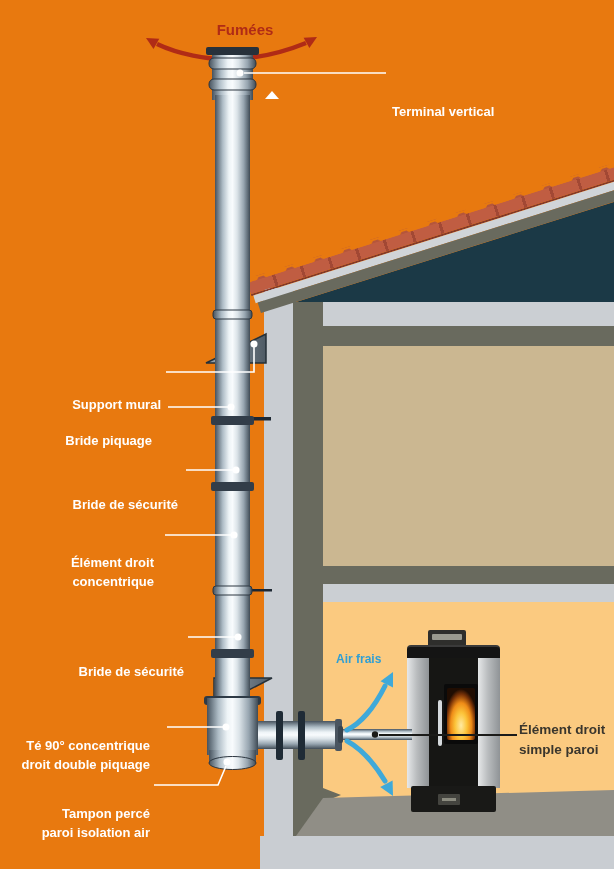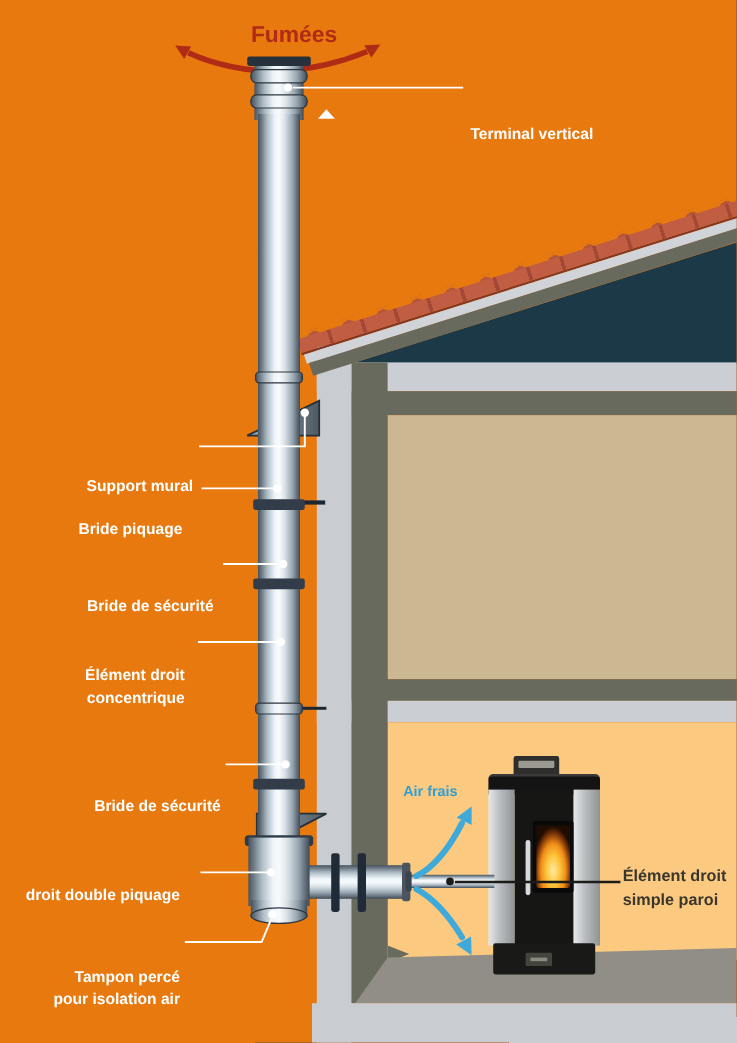--- a/index.html
+++ b/index.html
@@ -51,21 +51,21 @@
   .stv-window{left:39px;top:54px;width:34px;height:60px;background:#0a0a0a;border-radius:2px;}
   .stv-flame{left:3px;top:4px;width:28px;height:52px;border-radius:2px;
            background:radial-gradient(60% 70% at 50% 72%,#ffeaa2 0%,#fcc43a 35%,#ef8c17 62%,#7a3307 85%,#200d02 100%);}
   .stv-handle{left:33px;top:70px;width:4px;height:46px;background:#d6dadd;border-radius:2px;}
   .stv-base{left:6px;top:156px;width:85px;height:26px;background:#191917;border-radius:2px;}
   .stv-plate{left:27px;top:8px;width:22px;height:11px;background:#44443f;border-radius:1px;}
   .stv-plate-line{left:4px;top:4px;width:14px;height:3px;background:#8b8b7f;}
   
   .lbl{position:absolute;color:#fff;font-weight:bold;font-size:13px;line-height:19px;white-space:nowrap;}
   .lbl-right{text-align:right;margin-top:35px;}
-  .lbl-fumees{left:200px;top:20px;width:90px;text-align:center;color:#b02b16;font-size:19px;}
+  .lbl-fumees{left:200px;top:20px;width:90px;text-align:center;color:#b02b16;font-size:15px;}
   .lbl-terminal{left:392px;top:66px;margin-top:36px;}
   .lbl-note{left:263px;top:102px;font-size:9px;line-height:12px;}
   .tri-up{left:265px;top:91px;width:0;height:0;border-left:7px solid transparent;
           border-right:7px solid transparent;border-bottom:8px solid #fff;}
   .lbl-support{right:453px;top:360px;}
   .lbl-bride-murale{right:462px;top:396px;}
   .lbl-bride-sec1{right:436px;top:460px;}
   .lbl-concentrique{right:460px;top:518px;}
   .lbl-bride-sec2{right:430px;top:627px;}
   .lbl-te90{right:464px;top:701px;}
@@ -228,25 +228,26 @@
   <div class="tri-up abs"></div>
   <div class="lbl lbl-right lbl-support">Support mural</div>
   <div class="lbl lbl-right lbl-bride-murale">Bride piquage</div>
   <div class="lbl lbl-right lbl-bride-sec1">Bride de sécurité</div>
   <div class="lbl lbl-right lbl-concentrique">
     <div>Élément droit</div>
     <div>concentrique</div>
   </div>
   <div class="lbl lbl-right lbl-bride-sec2">Bride de sécurité</div>
   <div class="lbl lbl-right lbl-te90">
+    <div>Té 90° concentrique</div>
     <div>droit double piquage</div>
   </div>
   <div class="lbl lbl-right lbl-tampon">
     <div>Tampon percé</div>
-    <div>pour isolation air</div>
+    <div>paroi isolation air</div>
   </div>
   <div class="lbl lbl-airfrais">Air frais</div>
   <div class="lbl-simple">
     <div>Élément droit</div>
     <div>simple paroi</div>
   </div>
 
 </div>
 
 </body></html>

